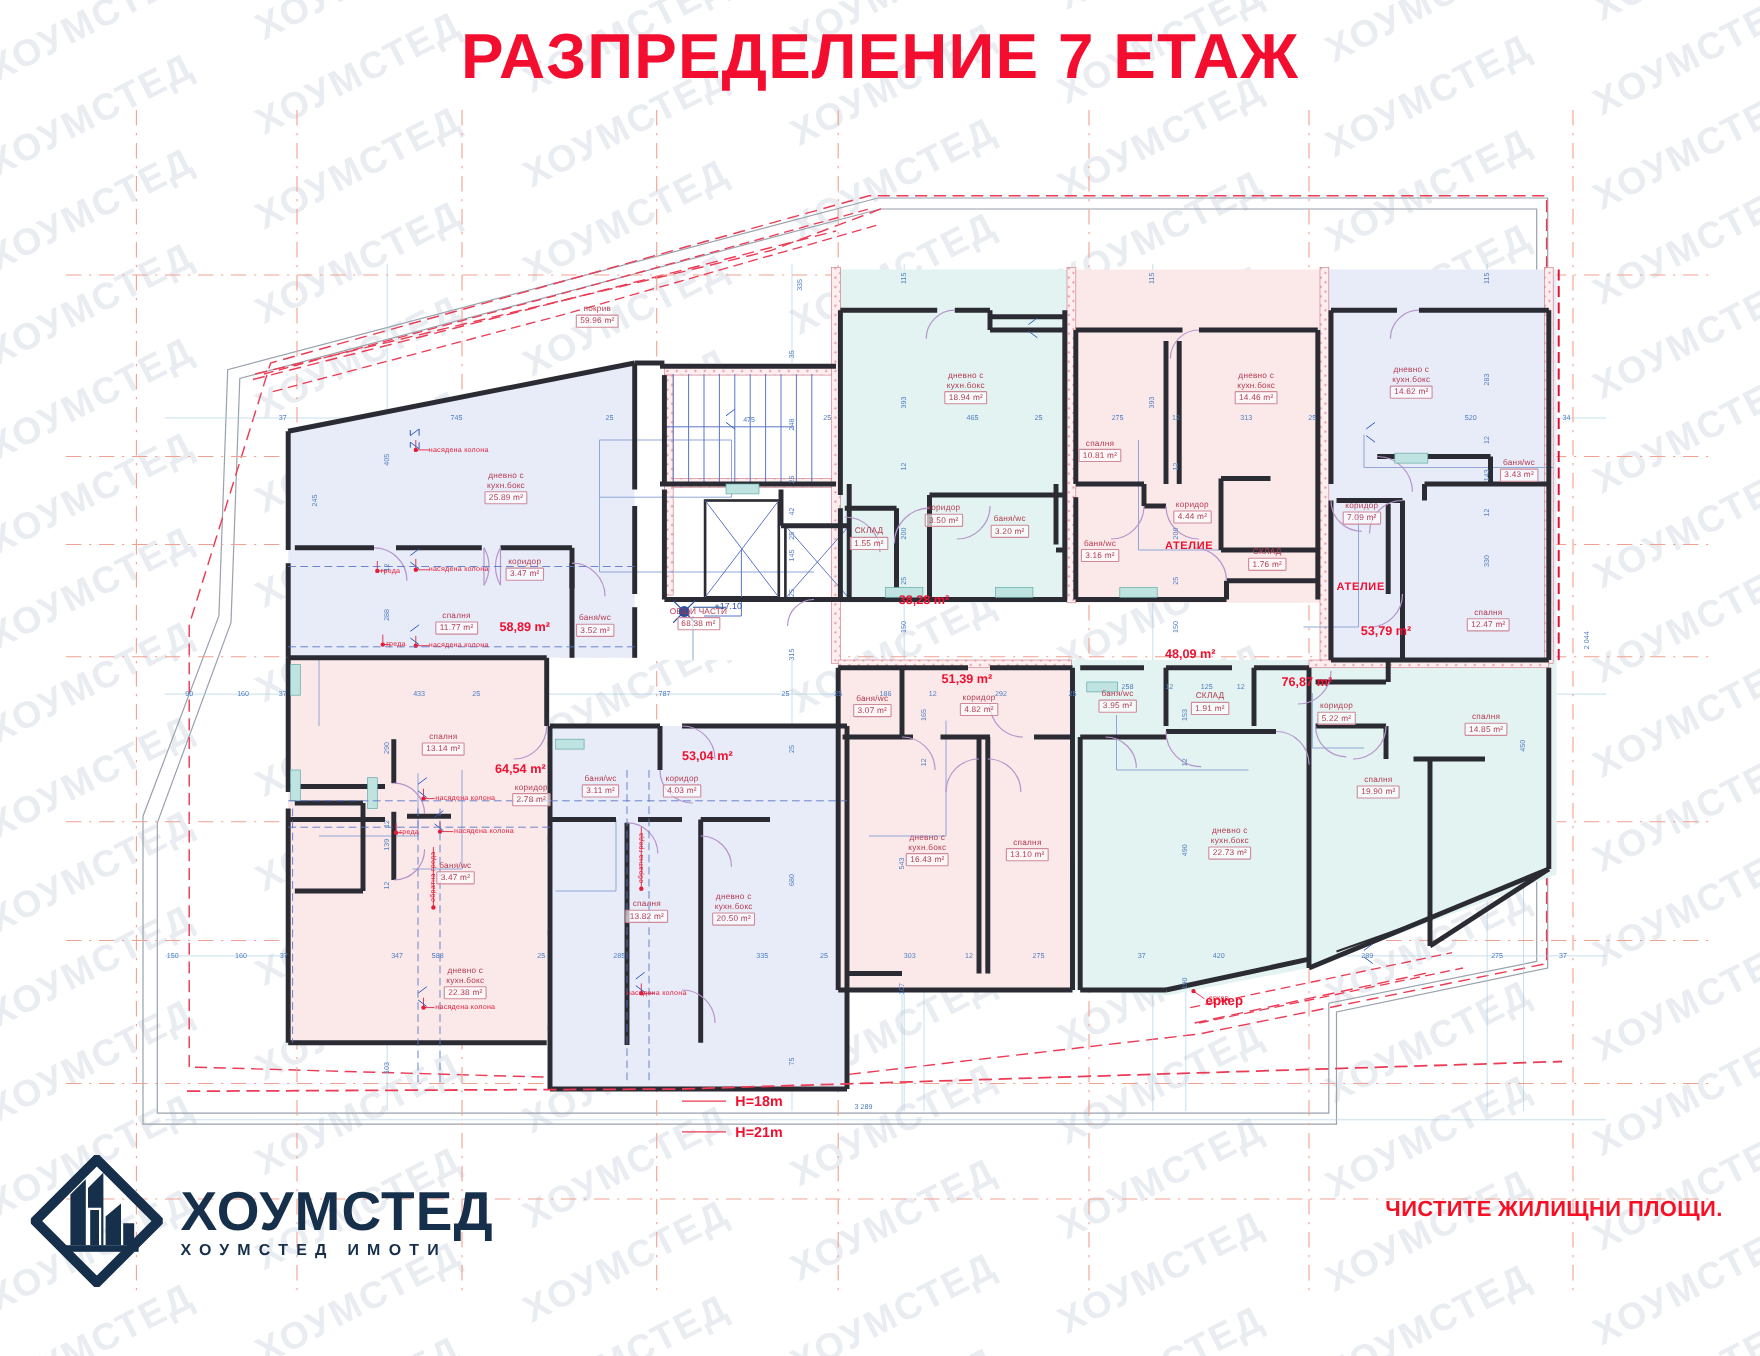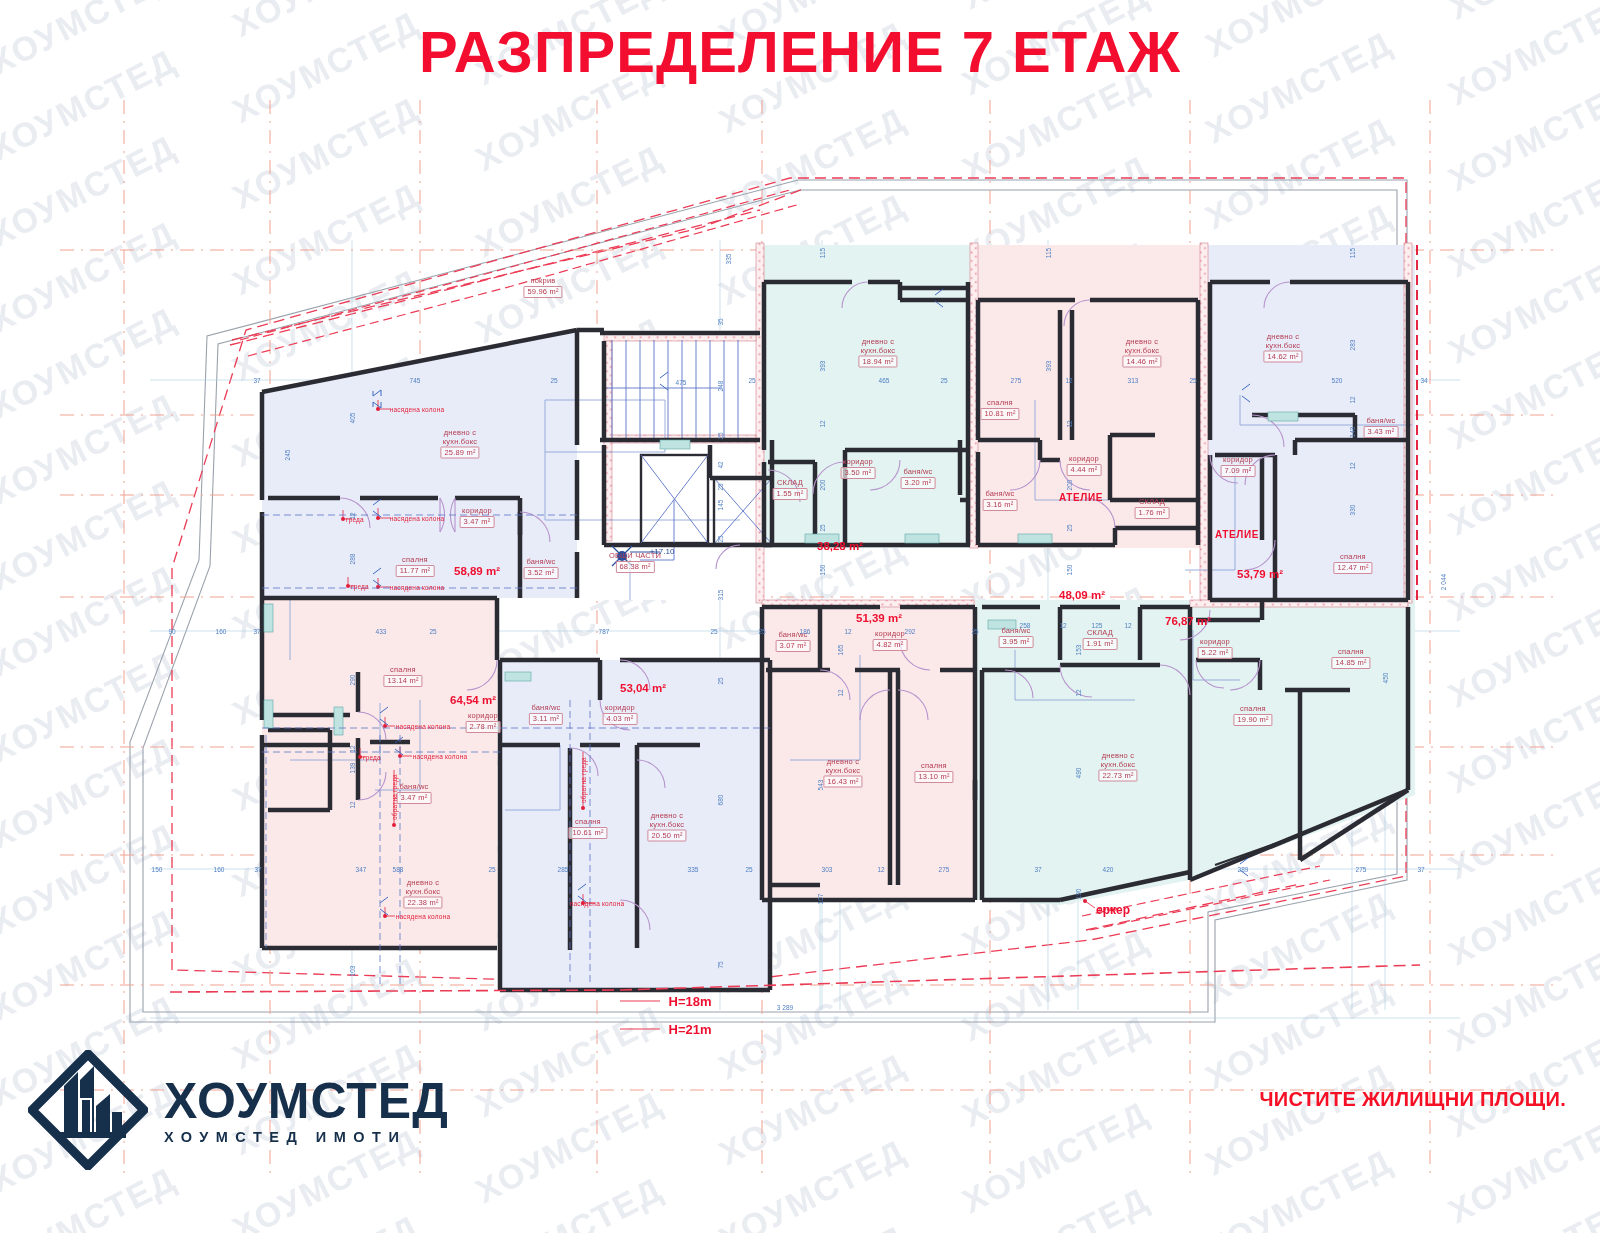--- a/index.html
+++ b/index.html
@@ -553,21 +553,21 @@
     <div class="rm" style="left: 460px; top: 443px;"><span class="nm">дневно с<br>кухн.бокс</span><span class="ar">25.89 m²</span></div>
     <div class="rm" style="left: 477px; top: 517px;"><span class="nm">коридор</span><span class="ar">3.47 m²</span></div>
     <div class="rm" style="left: 415px; top: 566px;"><span class="nm">спалня</span><span class="ar">11.77 m²</span></div>
     <div class="rm" style="left: 541px; top: 568px;"><span class="nm">баня/wc</span><span class="ar">3.52 m²</span></div>
     <div class="rm" style="left: 403px; top: 676px;"><span class="nm">спалня</span><span class="ar">13.14 m²</span></div>
     <div class="rm" style="left: 483px; top: 722px;"><span class="nm">коридор</span><span class="ar">2.78 m²</span></div>
     <div class="rm" style="left: 414px; top: 793px;"><span class="nm">баня/wc</span><span class="ar">3.47 m²</span></div>
     <div class="rm" style="left: 423px; top: 893px;"><span class="nm">дневно с<br>кухн.бокс</span><span class="ar">22.38 m²</span></div>
     <div class="rm" style="left: 546px; top: 714px;"><span class="nm">баня/wc</span><span class="ar">3.11 m²</span></div>
     <div class="rm" style="left: 620px; top: 714px;"><span class="nm">коридор</span><span class="ar">4.03 m²</span></div>
-    <div class="rm" style="left: 588px; top: 828px;"><span class="nm">спалня</span><span class="ar">10.61 m²</span></div>
+    <div class="rm" style="left: 588px; top: 828px;"><span class="nm">спалня</span><span class="ar">13.82 m²</span></div>
     <div class="rm" style="left: 667px; top: 826px;"><span class="nm">дневно с<br>кухн.бокс</span><span class="ar">20.50 m²</span></div>
     <div class="rm" style="left: 635px; top: 562px;"><span class="nm">ОБЩИ ЧАСТИ</span><span class="ar">68.38 m²</span></div>
     <div class="rm" style="left: 790px; top: 489px;"><span class="nm">СКЛАД</span><span class="ar">1.55 m²</span></div>
     <div class="rm" style="left: 878px; top: 352px;"><span class="nm">дневно с<br>кухн.бокс</span><span class="ar">18.94 m²</span></div>
     <div class="rm" style="left: 858px; top: 468px;"><span class="nm">коридор</span><span class="ar">3.50 m²</span></div>
     <div class="rm" style="left: 918px; top: 478px;"><span class="nm">баня/wc</span><span class="ar">3.20 m²</span></div>
     <div class="rm" style="left: 1000px; top: 409px;"><span class="nm">спалня</span><span class="ar">10.81 m²</span></div>
     <div class="rm" style="left: 1000px; top: 500px;"><span class="nm">баня/wc</span><span class="ar">3.16 m²</span></div>
     <div class="rm" style="left: 793px; top: 641px;"><span class="nm">баня/wc</span><span class="ar">3.07 m²</span></div>
     <div class="rm" style="left: 890px; top: 640px;"><span class="nm">коридор</span><span class="ar">4.82 m²</span></div>

